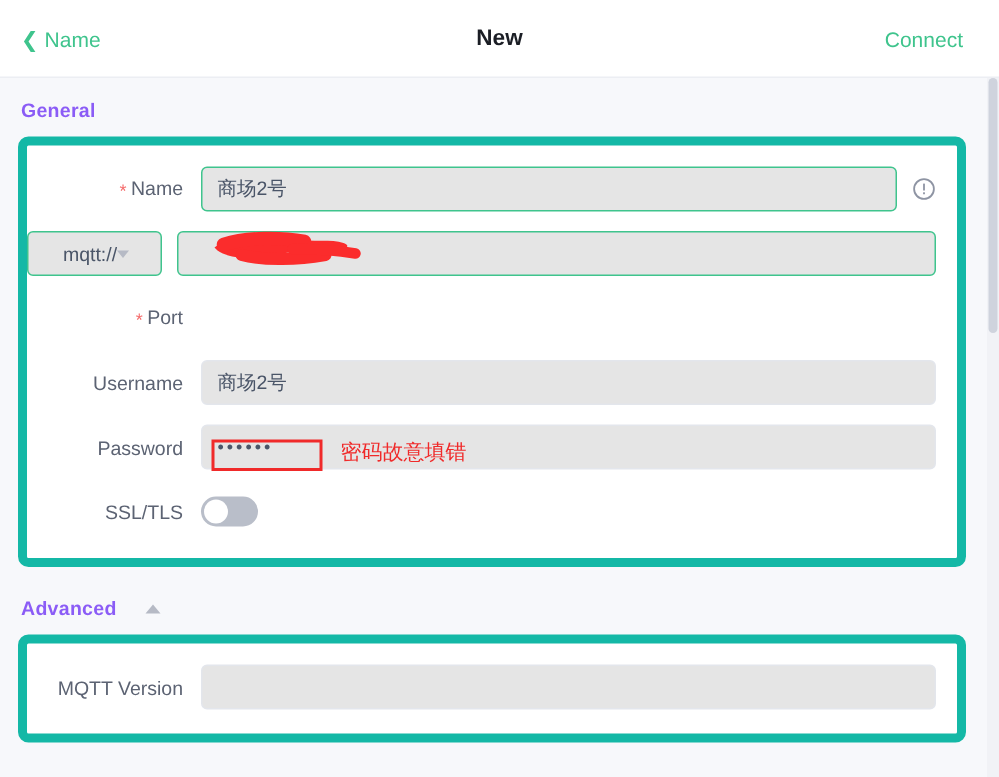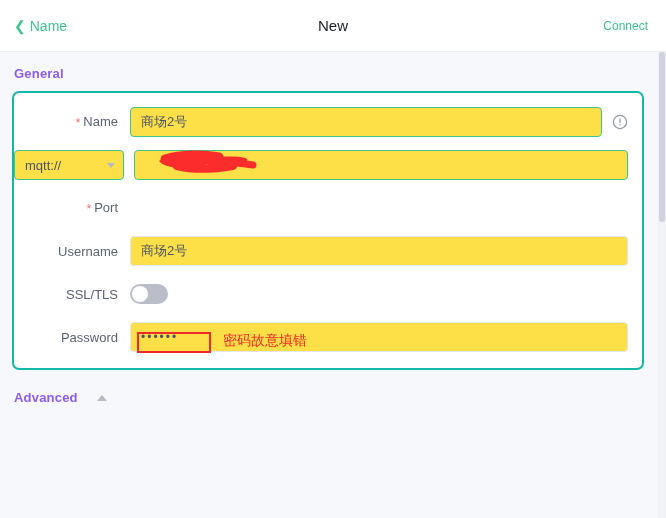--- a/index.html
+++ b/index.html
@@ -43,28 +43,28 @@
     font-size: 14px;
     line-height: 1;
     color: #3fc48d;
   }
   .topbar-title {
     position: absolute;
     left: 0;
     right: 0;
     text-align: center;
     font-size: 15px;
-    font-weight: normal;
+    font-weight: bold;
     color: #1b1e25;
   }
   .connect-btn {
     position: absolute;
-    right: 18px;
+    right: 24px;
     color: #3fc48d;
-    font-size: 12px;
+    font-size: 14px;
     cursor: pointer;
     user-select: none;
     margin-left: 44px;
   }
 
   
   .page {
     position: relative;
     height: 466px;
     box-sizing: border-box;
@@ -106,21 +106,21 @@
   .caret-up {
     width: 0; height: 0;
     border-left: 5px solid transparent;
     border-right: 5px solid transparent;
     border-bottom: 6px solid #b6bac5;
   }
 
   .card {
     margin: 0 12px 0 12px;
     background: #ffffff;
-    border: 2px solid #14b8a6;
+    border: 6px solid #14b8a6;
     border-radius: 7px;
     padding: 14px 0 16px 0;
   }
 
   .row {
     display: flex;
     align-items: center;
     min-height: 30px;
     margin-bottom: 13px;
     padding-right: 14px;
@@ -149,40 +149,40 @@
     position: relative;
     height: 30px;
     border: 1px solid #e3e6ec;
     border-radius: 4px;
     box-sizing: border-box;
     display: flex;
     align-items: center;
     padding: 0 10px;
     font-size: 13px;
     color: #4a5568;
-    background: #fde047;
+    background: #e5e5e5;
   }
   .field.focus { border-color: #3fc48d; }
 
   .field .value { white-space: nowrap; overflow: hidden; }
 
   .icon-btns {
     display: flex;
     align-items: center;
     gap: 10px;
     margin-left: 10px;
     flex: none;
   }
   .icon-btn { cursor: pointer; line-height: 0; }
 
   
   .select {
-    width: 110px;
+    width: 90px;
     flex: none;
-    justify-content: space-between;
+    justify-content: center;
     padding-right: 8px;
     cursor: pointer;
   }
   .chev-down {
     width: 0; height: 0;
     border-left: 4px solid transparent;
     border-right: 4px solid transparent;
     border-top: 5px solid #b6bac5;
   }
   .host-addr { margin-left: 10px; }
@@ -329,41 +329,49 @@
     </div>
 
     <div class="row">
       <div class="label">Username</div>
       <div class="field">
         <span class="value">商场2号</span>
       </div>
     </div>
 
     <div class="row">
-      <div class="label">SSL/TLS</div>
-      <div class="toggle">
-        <span class="knob"></span>
-      </div>
-    </div>
-
-    <div class="row">
       <div class="label">Password</div>
       <div class="field">
         <div class="pw-wrap">
           <span class="pw-dots">••••••</span>
           <span class="pw-annot-box"></span>
           <span class="pw-note">密码故意填错</span>
         </div>
       </div>
     </div>
 
+    <div class="row">
+      <div class="label">SSL/TLS</div>
+      <div class="toggle">
+        <span class="knob"></span>
+      </div>
+    </div>
+
   </div>
 
   <div class="section-title advanced">
     <span>Advanced</span>
     <span class="caret-up"></span>
   </div>
 
+  <div class="card">
+    <div class="row partial-row">
+      <div class="label partial-label">MQTT Version</div>
+      <div class="field">
+        <span class="value"></span>
+      </div>
+    </div>
+  </div>
 
   <div class="scrollbar-track">
     <div class="scrollbar-thumb"></div>
   </div>
 </div>
 
 </body></html>

